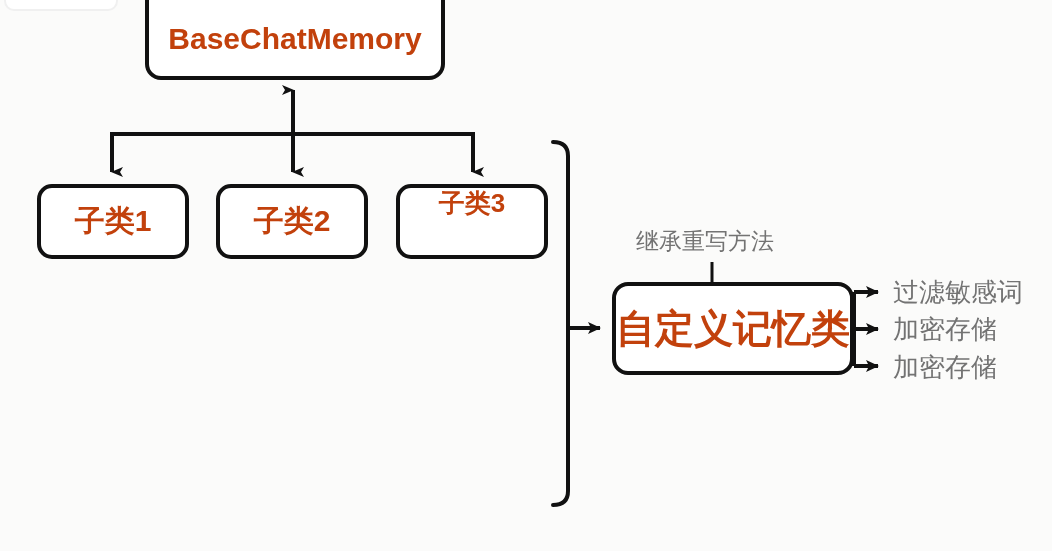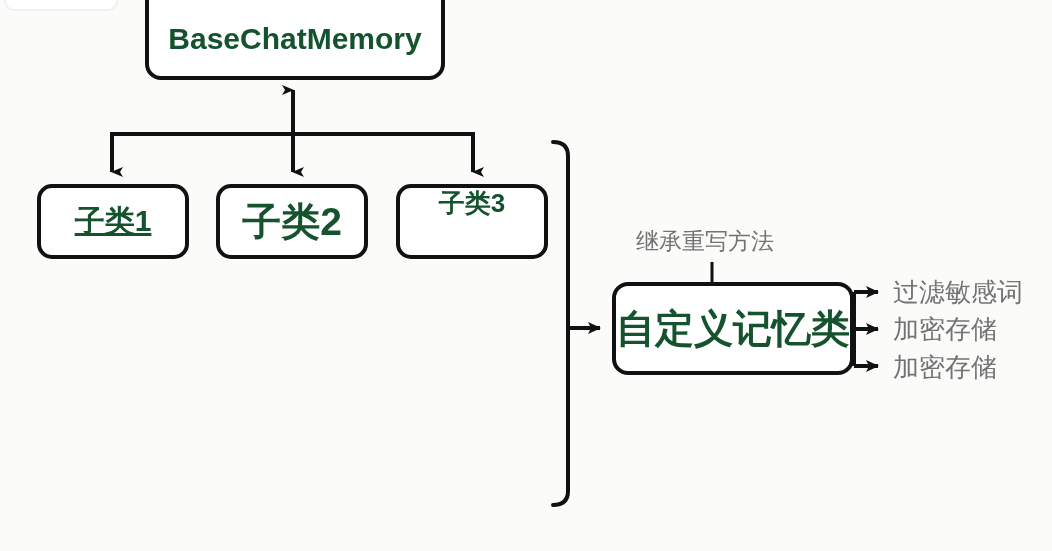--- a/index.html
+++ b/index.html
@@ -21,37 +21,37 @@
     top: 0;
     width: 1052px;
     height: 551px;
   }
   .node-label {
     position: absolute;
     display: flex;
     align-items: center;
     justify-content: center;
     font-weight: bold;
-    color: #14532d;
+    color: #c2410c;
     white-space: nowrap;
     pointer-events: none;
     letter-spacing: 0px;
   }
   .free-label {
     position: absolute;
     color: #737373;
     white-space: nowrap;
     pointer-events: none;
   }
   #box-basechatmemory-label {
     left: 147px; top: 0px; width: 296px; height: 78px;
     font-size: 30px;
   }
-  #box-sub1-label { left: 39px; top: 186px; width: 148px; height: 71px; font-size: 30px; text-decoration: underline; }
-  #box-sub2-label { left: 218px; top: 186px; width: 148px; height: 71px; font-size: 39px; }
+  #box-sub1-label { left: 39px; top: 186px; width: 148px; height: 71px; font-size: 30px; }
+  #box-sub2-label { left: 218px; top: 186px; width: 148px; height: 71px; font-size: 30px; }
   #box-sub3-label { left: 398px; top: 168px; width: 148px; height: 71px; font-size: 26px; }
   #box-custom-label { left: 614px; top: 284px; width: 238px; height: 89px; font-size: 39px; }
   #label-override {
     left: 636px; top: 226px; font-size: 23px; font-weight: normal;
   }
   #label-out-1 { left: 893px; top: 275px; font-size: 26px; font-weight: normal; font-family: Liberation Mono, monospace; }
   #label-out-2 { left: 893px; top: 312px; font-size: 26px; font-weight: normal; }
   #label-out-3 { left: 893px; top: 350px; font-size: 26px; font-weight: normal; }
 </style>
 </head>

